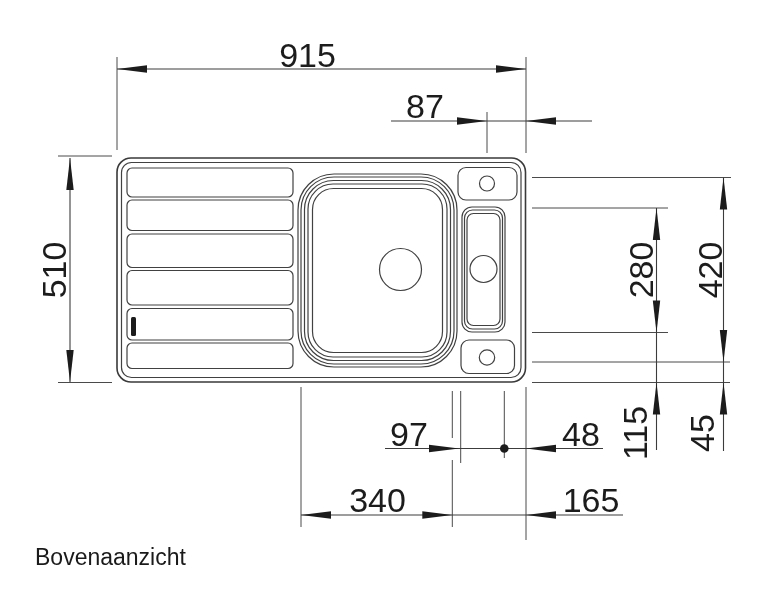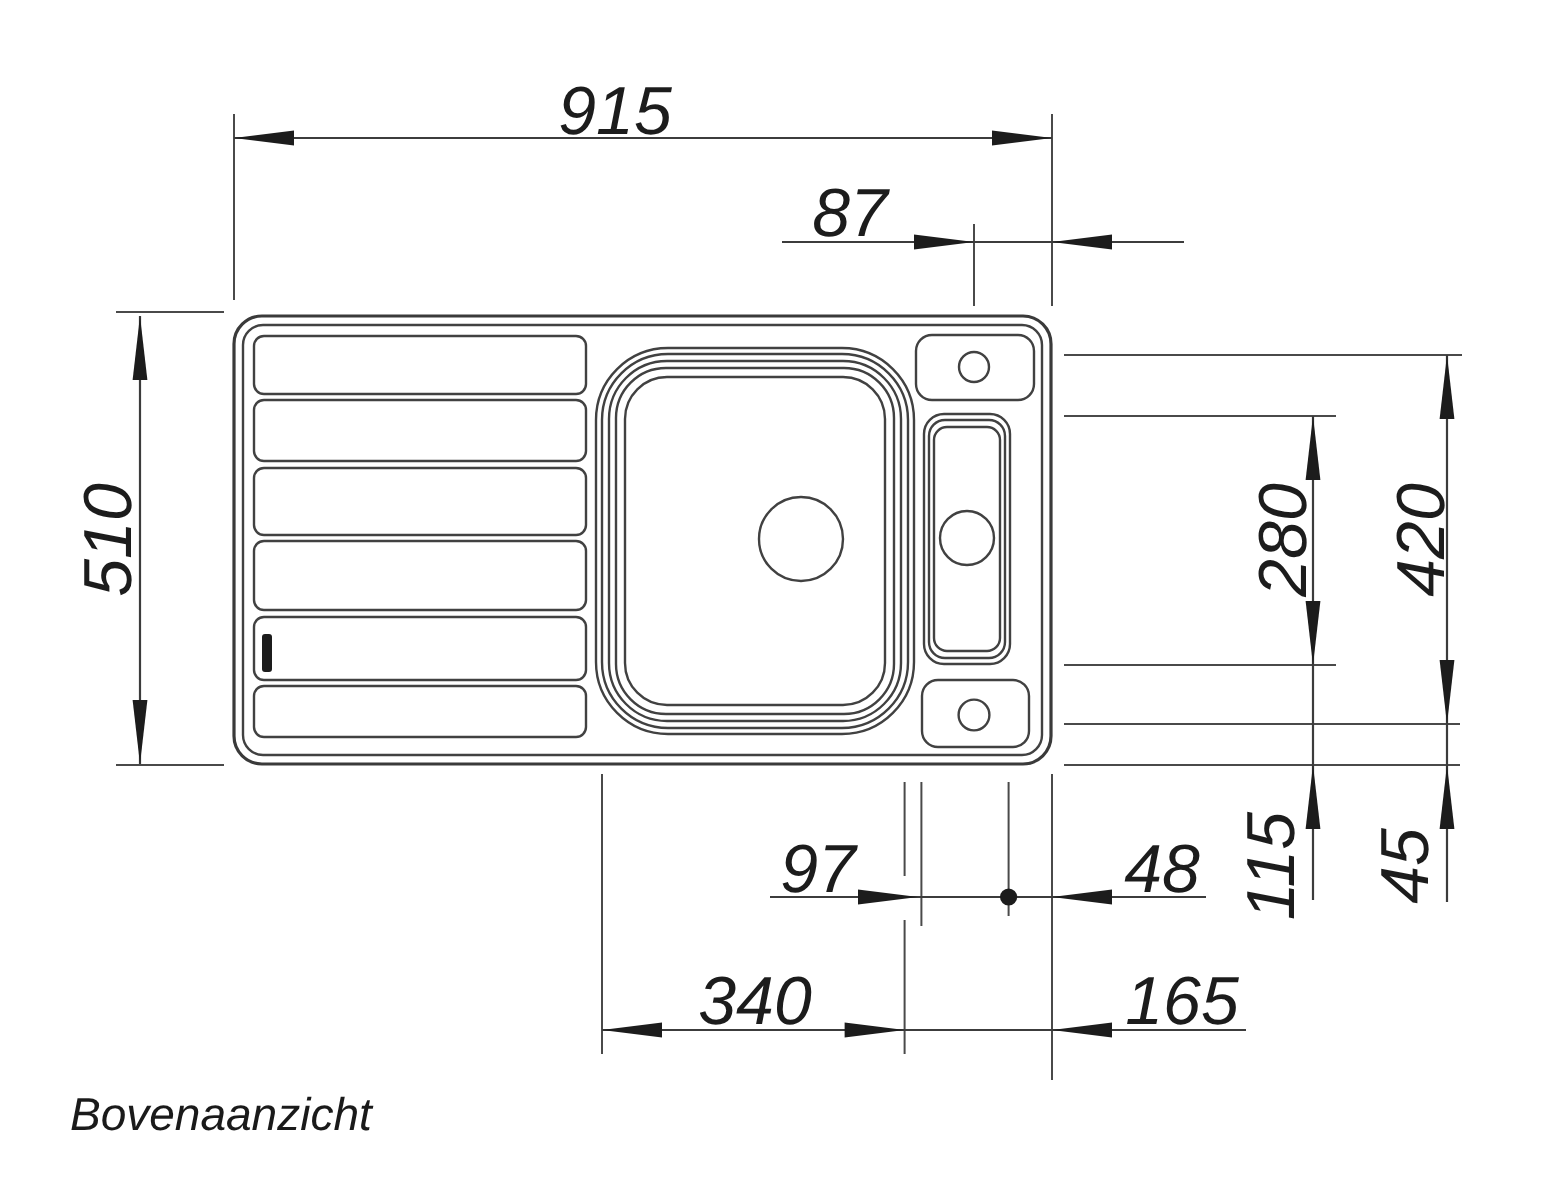--- a/index.html
+++ b/index.html
@@ -1,17 +1,17 @@
 <!DOCTYPE html>
 <html><head>
 <meta charset="utf-8">
 <style>
   html,body{margin:0;padding:0;background:#ffffff;}
   body{width:780px;height:600px;overflow:hidden;font-family:"Liberation Sans",sans-serif;}
-  #stage{position:relative;width:780px;height:581px;background:#fff;font-style:italic;}
+  #stage{position:relative;width:780px;height:581px;background:#fff;}
   svg{display:block;}
   .geo{fill:none;stroke:#414141;stroke-width:1.2;}
   .geo-outer{fill:none;stroke:#3a3a3a;stroke-width:1.6;}
   .dim{stroke:#3c3c3c;stroke-width:1.1;fill:none;}
   .ext{stroke:#4a4a4a;stroke-width:1;fill:none;}
   .arrow{fill:#1c1c1c;stroke:none;}
   .dimtext{font-family:"Liberation Sans",sans-serif;font-size:34px;fill:#1c1c1c;}
   .caption{font-family:"Liberation Sans",sans-serif;font-size:23px;fill:#1a1a1a;}
 </style>
 </head>

